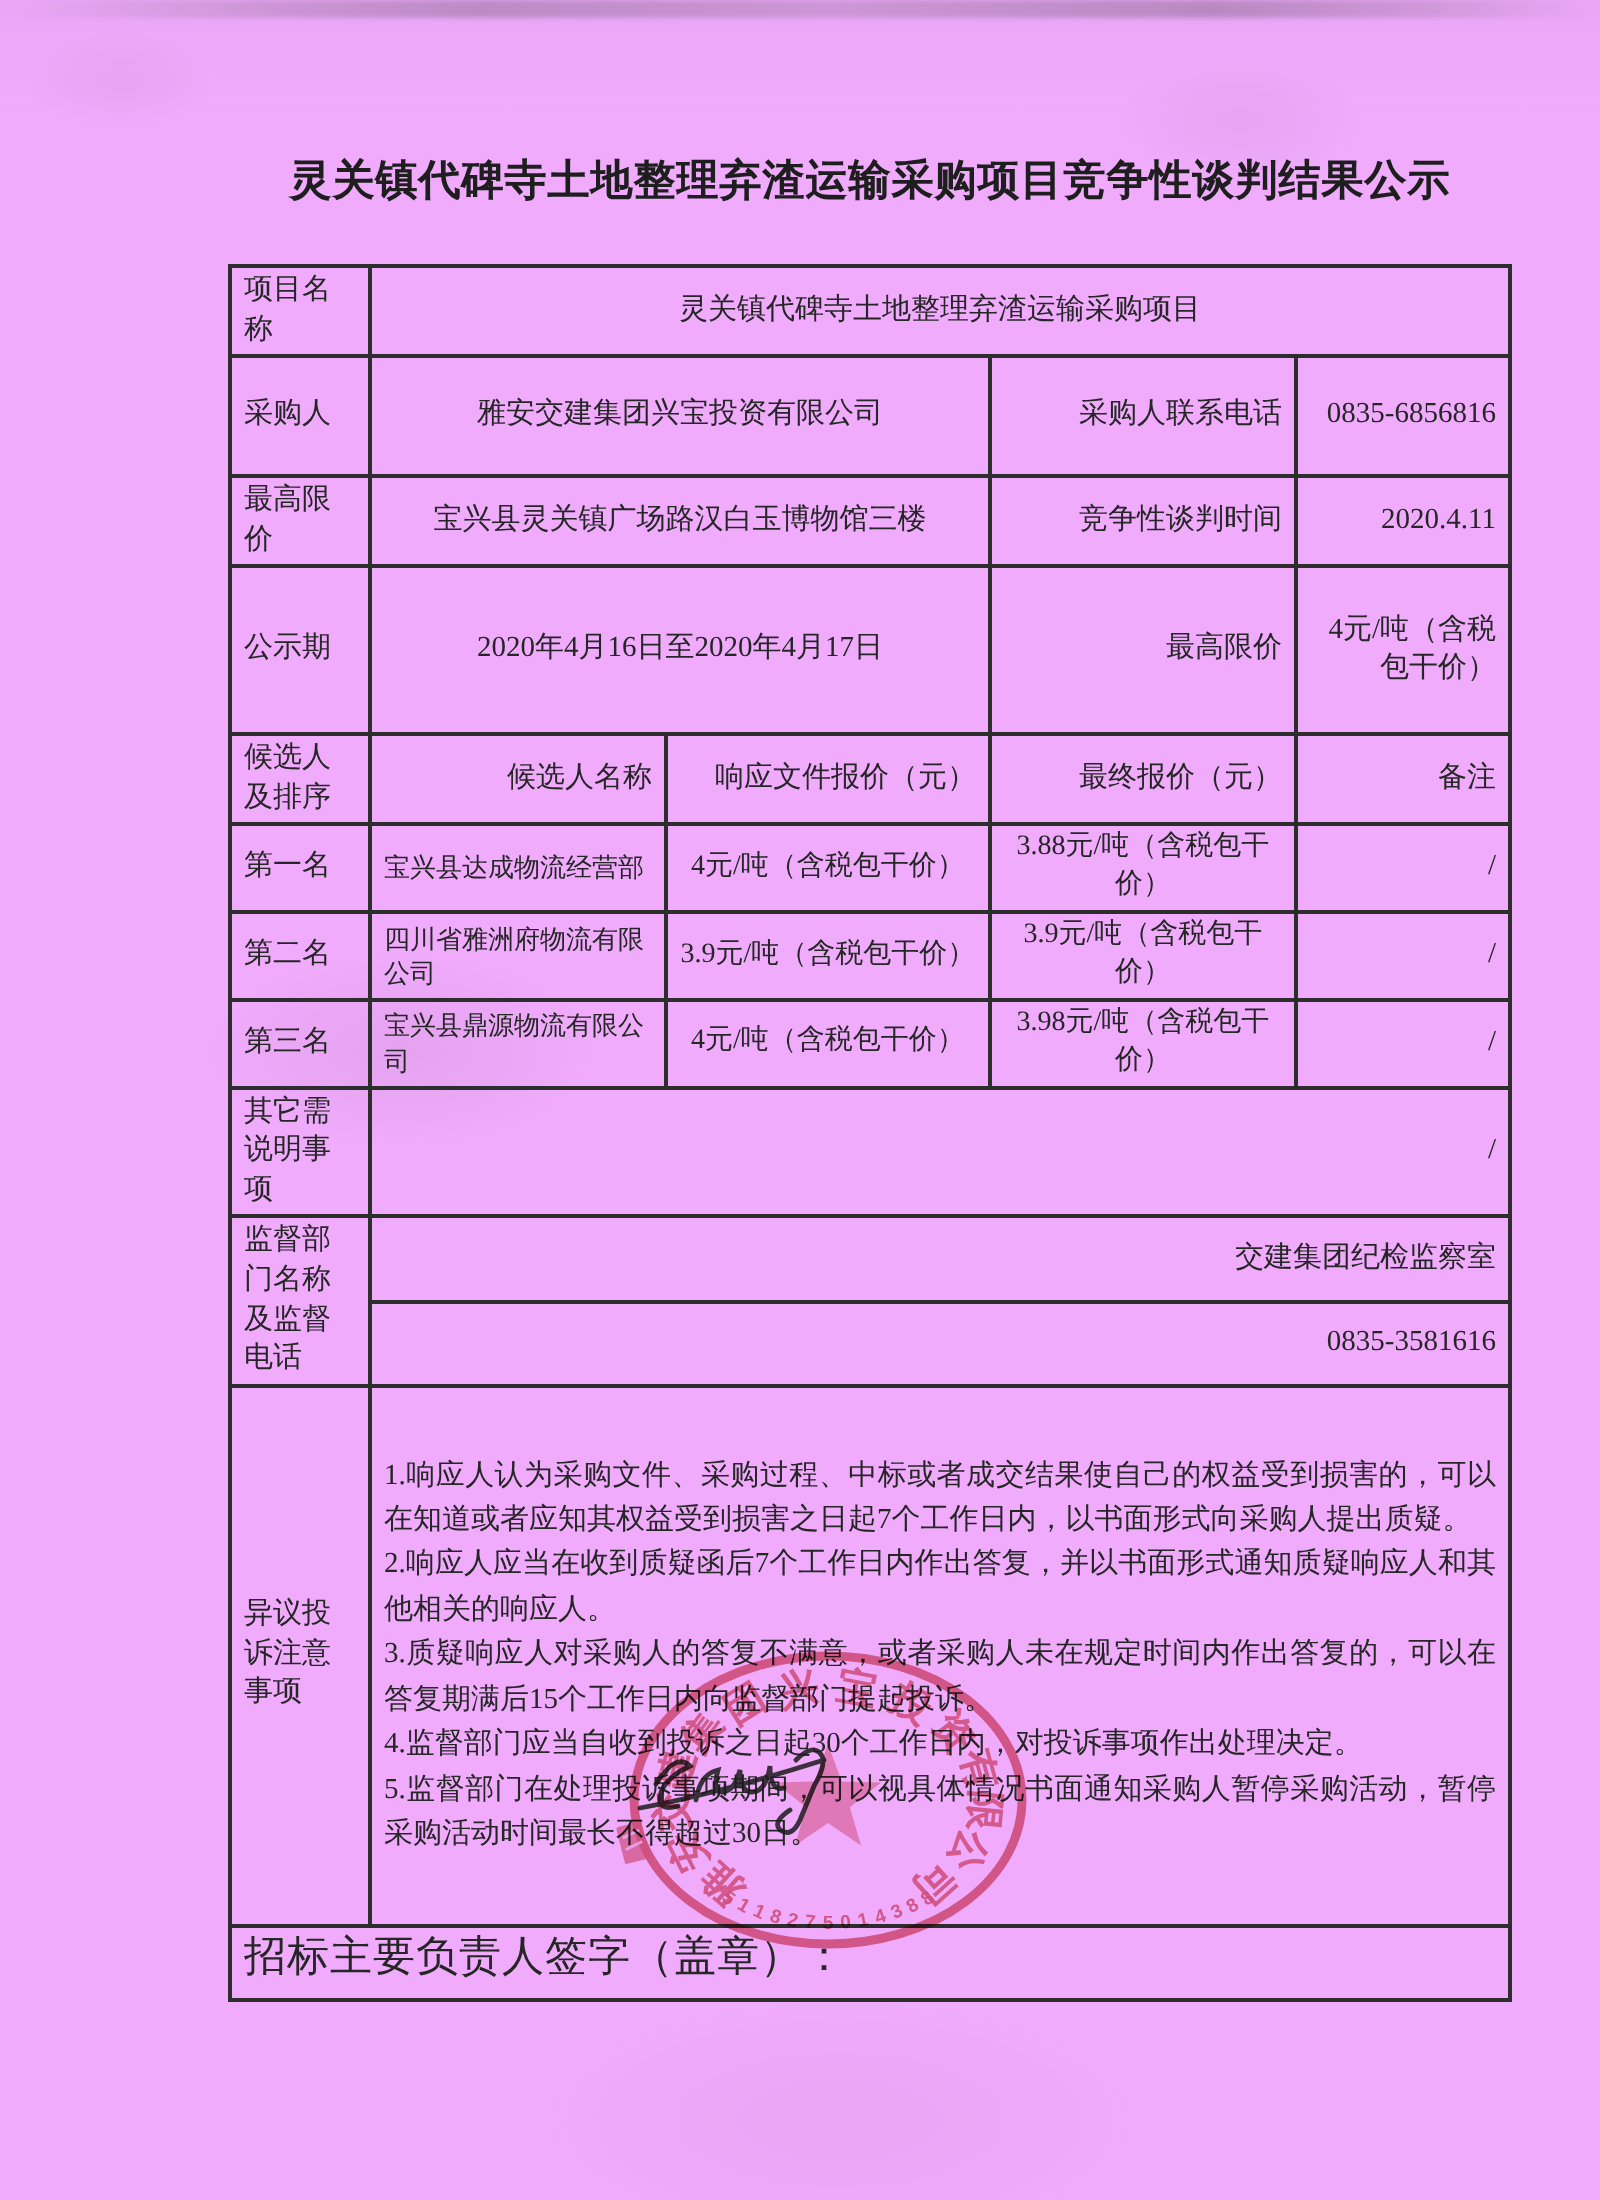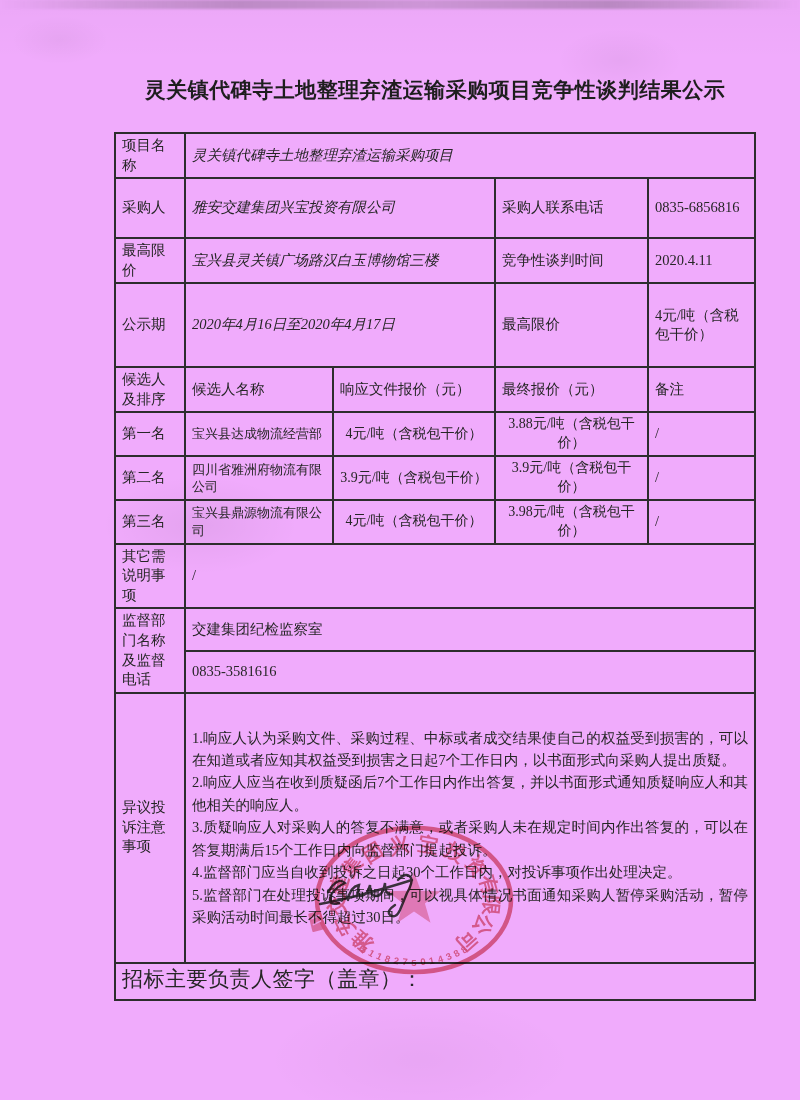--- a/index.html
+++ b/index.html
@@ -18,22 +18,22 @@
       rgba(60,60,60,.14) 90%, rgba(0,0,0,0) 100%);
     filter:blur(1.3px);}
   .doc-title{position:absolute;left:114px;top:76px;width:642px;text-align:center;
     font-family:"Liberation Sans","DejaVu Sans",sans-serif;font-weight:bold;
     font-size:21px;color:#1e1e1e;letter-spacing:.5px;}
   table.doc{position:absolute;left:114px;top:132px;width:642px;border-collapse:collapse;
     table-layout:fixed;color:#262626;font-size:14.5px;}
   table.doc td{border:2px solid #2d2d2d;vertical-align:middle;padding:2px 6px;line-height:1.35;
     overflow:hidden;}
   td.lbl{text-align:left;padding:2px 3px 2px 6px;}
-  td.c{text-align:left;padding:2px 2px;margin-top:48px;}
-  td.l{text-align:left;padding-left:8px;font-style:italic;}
+  td.c{text-align:right;padding:2px 2px;margin-top:48px;}
+  td.l{text-align:center;padding-left:8px;}
   td.name{font-size:13px;padding:2px 3px;}
   td.price{font-size:14px;text-align:center;padding:2px 1px;}
   td.objection-cell{padding:8px 10px;border-radius:20px;}
   .obj-item{line-height:1.55;text-align:justify;}
   td.sig-cell{font-size:21px;padding-left:6px;letter-spacing:.5px;font-family:Liberation Mono, monospace;}
   .stamp-wrap{position:absolute;left:308px;top:812px;width:212px;height:176px;
     mix-blend-mode:multiply;opacity:.88;}
   .stamp-char{font-family:"Liberation Sans","DejaVu Sans",sans-serif;font-weight:bold;}
   .sig-wrap{position:absolute;left:314px;top:858px;width:132px;height:66px;}
 </style>

